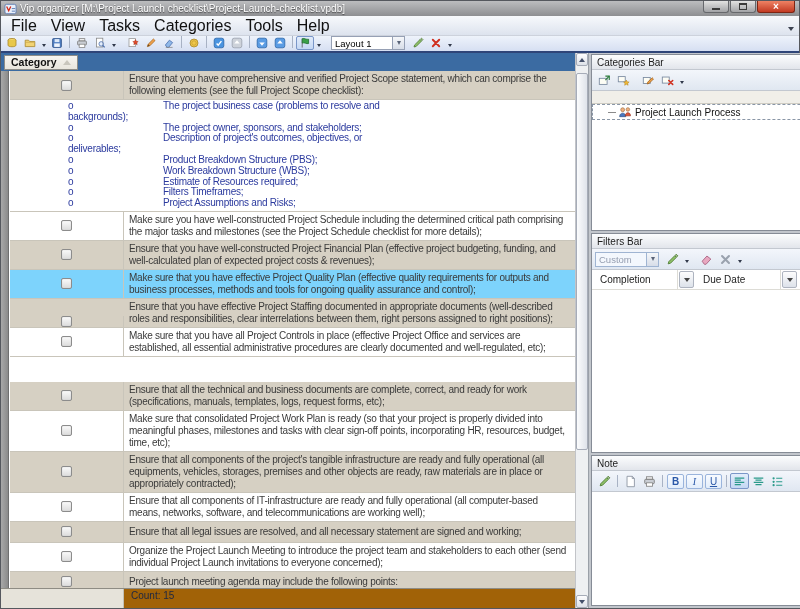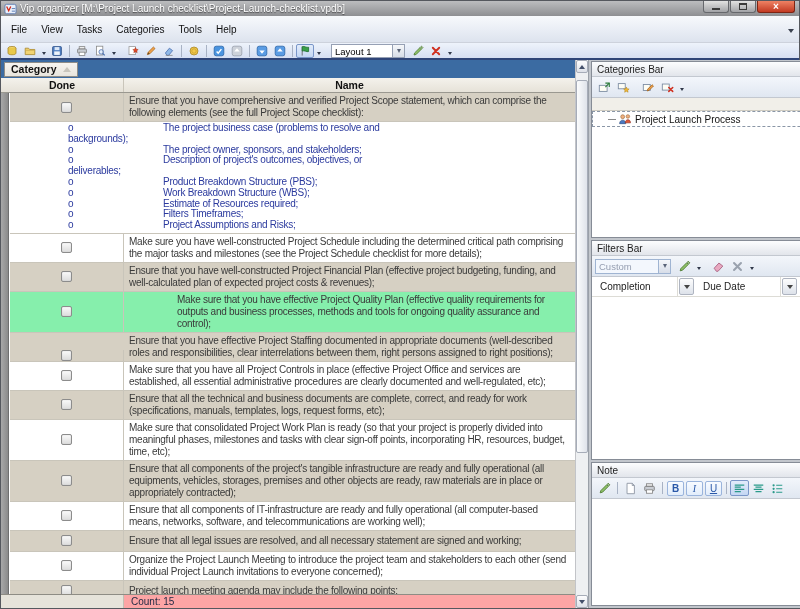--- a/index.html
+++ b/index.html
@@ -11,27 +11,27 @@
   .titlebar { height:15px; background:linear-gradient(#bcbdbf,#8e8f92); display:flex; align-items:center; padding:0 0 0 3px; color:#fff; font-size:10px; text-shadow:0 1px 1px rgba(0,0,0,.55); flex:none; }
   .titlebar .appicon { width:13px; height:12px; margin-right:3px; }
   .titlebar .appicon svg { width:13px; height:12px; }
   .win-btns { margin-left:auto; display:flex; gap:1px; align-self:flex-start; padding-right:4px; }
   .wbtn { width:26px; height:12px; border:1px solid #66686c; border-top:none; border-radius:0 0 3px 3px; background:linear-gradient(#e2e2e2,#a2a3a6); display:flex; align-items:center; justify-content:center; cursor:default; }
   .wbtn .mingl { width:8px; height:2px; background:#3a3a3a; margin-top:4px; }
   .wbtn .maxgl { width:8px; height:7px; border:1px solid #3a3a3a; border-top-width:2px; }
   .wbtn.close { width:38px; background:linear-gradient(#ef8264,#c23a22); border-color:#7e2413; color:#fff; font-size:10px; font-weight:bold; text-shadow:none; }
 
   
-  .menubar { height:27px; background:linear-gradient(#f7f9fc,#dde3ee); border-bottom:1px solid #cdd2dc; display:flex; align-items:center; font-size:10px; color:#101010; padding-left:3px; flex:none; }
+  .menubar { height:20px; background:linear-gradient(#f7f9fc,#dde3ee); border-bottom:1px solid #cdd2dc; display:flex; align-items:center; font-size:16px; color:#101010; padding-left:3px; flex:none; }
   .menuitem { padding:1px 7px; }
   .tri-down { width:0; height:0; border-left:3px solid transparent; border-right:3px solid transparent; border-top:4px solid #3c4250; display:inline-block; }
   .menu-overflow { margin-left:auto; margin-right:5px; }
 
   
-  .toolbar { height:17px; background:linear-gradient(#eef3fb,#d6dff2); border-bottom:2px solid #2f4578; display:flex; align-items:center; padding:0 2px; flex:none; }
+  .toolbar { height:17px; background:linear-gradient(#eef3fb,#d6dff2); border-bottom:2px solid #2f4578; display:flex; padding:0 2px; flex:none; }
   .tbtn { width:18px; height:14px; display:flex; align-items:center; justify-content:center; border-radius:2px; border:1px solid transparent; }
   .tbtn svg { width:12px; height:12px; }
   .tbtn.pressed { border-color:#7a96c8; background:linear-gradient(#e2ecfb,#c4d7f3); }
   .tsep { width:1px; height:12px; background:#a8b2c4; margin:0 3px; flex:none; }
   .tgap { width:6px; flex:none; }
   .caretbtn { width:9px; height:14px; display:flex; align-items:flex-end; justify-content:center; padding-bottom:3px; }
   .caretbtn .tri-down { border-top-color:#30384a; border-left-width:2.5px; border-right-width:2.5px; border-top-width:3px; }
   .layoutcombo { width:74px; height:14px; background:#fff; border:1px solid #96a0b4; display:flex; margin:0 4px 0 8px; }
   .lc-text { flex:1; font-size:9.5px; padding:1px 3px; white-space:nowrap; overflow:hidden; }
   .lc-btn { width:12px; background:linear-gradient(#f5f7fa,#d7dde8); border-left:1px solid #96a0b4; display:flex; align-items:center; justify-content:center; }
@@ -57,21 +57,21 @@
   .cell-done { width:114px; flex:none; border-right:1px solid #c9c5ba; display:flex; align-items:center; justify-content:center; }
   .checkbox { width:11px; height:11px; border:1px solid #8c8c8c; border-radius:2px; background:linear-gradient(#fafafa,#dcdcdc); box-shadow:inset 0 0 1px #bbb; }
   .cell-name { flex:1; font-size:10px; letter-spacing:-0.25px; line-height:12px; color:#3a3a3a; padding:2px 6px 2px 5px; min-height:20px; display:flex; flex-direction:column; justify-content:center; }
   .subrow { background:#fff; border-bottom:1px solid #c9c5ba; padding:1px 6px 2px 0; color:#2b3a9e; font-size:10px; letter-spacing:-0.25px; line-height:10.8px; }
   .subrow .bullet { display:inline-block; }
   .subrow.a .subitem { padding-left:58px; }
   .subrow.a .bullet { width:95px; }
   .subrow.b .subitem { padding-left:24px; }
   .subrow.b .bullet { margin-left:33px; width:98px; }
 
-  .gfooter { height:14px; flex:none; background:#fca5a5; border-top:1px solid #8e8c84; display:flex; font-size:10px; color:#1d2742; margin-right:13px; }
+  .gfooter { height:20px; flex:none; background:#a16207; border-top:1px solid #8e8c84; display:flex; font-size:10px; color:#1d2742; margin-right:13px; }
   .fcell { width:123px; background:#e6e3da; border-right:1px solid #c2bfb4; }
   .fcount { flex:1; padding:1px 0 0 7px; }
 
   .vscroll { position:absolute; right:0; top:0; bottom:0; width:13px; background:#eef0f2; border-left:1px solid #c2c4c8; }
   .varrow { position:absolute; left:0; width:12px; height:13px; background:linear-gradient(#fdfdfe,#dde1e8); border:1px solid #a6acb8; border-radius:2px; display:flex; align-items:center; justify-content:center; }
   .varrow.up { top:0; }
   .varrow.down { bottom:0; }
   .tri-u { width:0; height:0; border-left:3px solid transparent; border-right:3px solid transparent; border-bottom:4px solid #44506a; }
   .tri-d { width:0; height:0; border-left:3px solid transparent; border-right:3px solid transparent; border-top:4px solid #44506a; }
   .vthumb { position:absolute; left:0; top:20px; height:68%; width:12px; background:linear-gradient(90deg,#fbfcfd,#dfe3ea); border:1px solid #a6acb8; border-radius:2px; }
@@ -100,21 +100,21 @@
   .cat-row { height:16px; flex:none; display:flex; align-items:center; outline:1px dashed #8a96a6; outline-offset:-1px;padding-left:12px; }
   .cat-dash { width:8px; border-top:1px solid #8a8a8a; margin:0 2px 0 4px; flex:none; }
   .cat-ico { width:14px; height:13px; flex:none; }
   .cat-ico svg { width:14px; height:13px; }
   .cat-name { flex:1; font-size:10px; color:#111; padding-left:3px; white-space:nowrap; overflow:hidden; }
   .cat-num { width:36px; flex:none; height:100%; color:#fff; text-align:right; padding:2px 3px 0 0; border-left:6px solid #000000; }
   .cat-num.t { width:26px; }
   .cat-empty { flex:1; background:#fff; }
 
   
-  .combo { width:76px; height:15px; border:1px solid #9fb4d2; background:#f3f7fd; display:flex; margin-right:4px; }
+  .combo { width:64px; height:15px; border:1px solid #9fb4d2; background:#f3f7fd; display:flex; margin-right:4px; }
   .combo .cb-text { flex:1; font-size:9.5px; color:#949db0; padding:1px 3px; white-space:nowrap; overflow:hidden; }
   .combo .cb-btn { width:12px; border-left:1px solid #9fb4d2; background:linear-gradient(#f5f7fa,#d7dde8); display:flex; align-items:center; justify-content:center; }
   .frow { height:20px; flex:none; display:flex; align-items:stretch; border-bottom:1px solid #dddcd6; font-size:10px; color:#222; }
   .flabel { width:86px; flex:none; border-right:1px solid #dddcd6; padding:4px 0 0 8px; white-space:nowrap; overflow:hidden; }
   .fvalue { flex:1; background:#fff; }
   .fdrop { width:15px; flex:none; margin:1px 1px; border:1px solid #aeb4c0; border-radius:2px; background:linear-gradient(#fdfdfd,#dde2ea); display:flex; align-items:center; justify-content:center; }
 
   
   .ntb-letter { width:17px; height:15px; border:1px solid #9ab4dc; border-radius:2px; background:linear-gradient(#f8fbff,#e2edfb); color:#2a58a8; font-size:10px; display:flex; align-items:center; justify-content:center; margin:0 1px; }
   .ntb-letter.b { font-weight:bold; } .ntb-letter.i { font-style:italic; font-family:"Liberation Serif",serif; } .ntb-letter.u { text-decoration:underline; }
@@ -283,24 +283,20 @@
 
   <div class="main">
 
     <div class="leftpane">
       <div class="groupband" style="background: rgb(59, 107, 162);">
         <span class="groupbtn">
           <span>Category</span>
           <span class="tri-up"></span>
         </span>
       </div>
-      <div class="colheaders">
-        <div class="h-done">Done</div>
-        <div class="h-name">Name</div>
-      </div>
       <div class="rows">
         <div class="indicator"></div>
         <div class="rowstack" id="rows">
             <div class="trow tan" style="background: rgb(214, 208, 195);">
               <div class="cell-done">
                 <span class="checkbox"></span>
               </div>
               <div class="cell-name">
                 <span>Ensure that you have comprehensive and verified Project Scope statement, which can comprise the following elements (see the full Project Scope checklist):</span>
               </div>
@@ -342,21 +338,21 @@
               </div>
             </div>
             <div class="trow tan" style="background: rgb(214, 208, 195);">
               <div class="cell-done">
                 <span class="checkbox"></span>
               </div>
               <div class="cell-name">
                 <span>Ensure that you have well-constructed Project Financial Plan (effective project budgeting, funding, and well-calculated plan of expected project costs &amp; revenues);</span>
               </div>
             </div>
-            <div class="trow white" style="background: #86efac; gap: 48px;">
+            <div class="trow white" style="background: #7dd3fc;">
               <div class="cell-done">
                 <span class="checkbox"></span>
               </div>
               <div class="cell-name">
                 <span>Make sure that you have effective Project Quality Plan (effective quality requirements for outputs and business processes, methods and tools for ongoing quality assurance and control);</span>
               </div>
             </div>
             <div class="trow tan" style="background: rgb(214, 208, 195); align-items: flex-end;">
               <div class="cell-done">
                 <span class="checkbox"></span>
@@ -366,21 +362,21 @@
               </div>
             </div>
             <div class="trow white" style="background: rgb(255, 255, 255);">
               <div class="cell-done">
                 <span class="checkbox"></span>
               </div>
               <div class="cell-name">
                 <span>Make sure that you have all Project Controls in place (effective Project Office and services are established, all essential administrative procedures are clearly documented and well-regulated, etc);</span>
               </div>
             </div>
-            <div class="trow tan" style="background: rgb(214, 208, 195);">
+            <div class="trow tan" style="background: rgb(214, 208, 195); margin-top: 25px;">
               <div class="cell-done">
                 <span class="checkbox"></span>
               </div>
               <div class="cell-name">
                 <span>Ensure that all the technical and business documents are complete, correct, and ready for work (specifications, manuals, templates, logs, request forms, etc);</span>
               </div>
             </div>
             <div class="trow white" style="background: rgb(255, 255, 255);">
               <div class="cell-done">
                 <span class="checkbox"></span>

